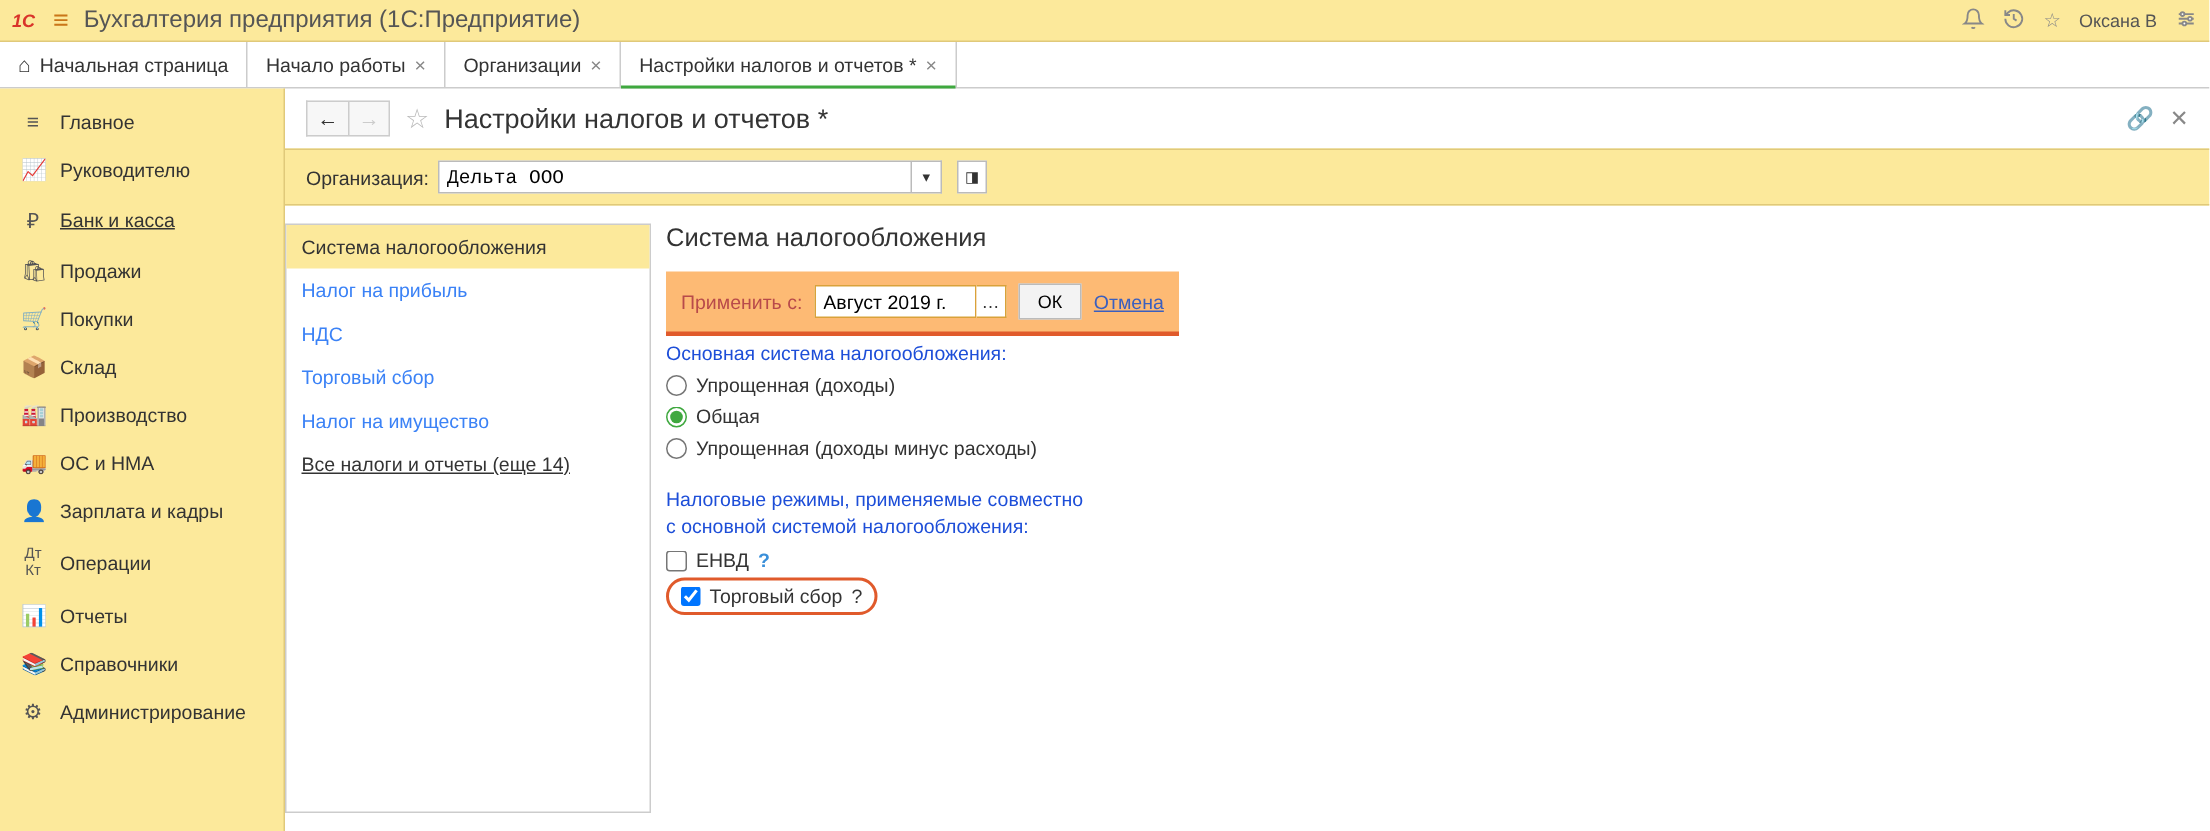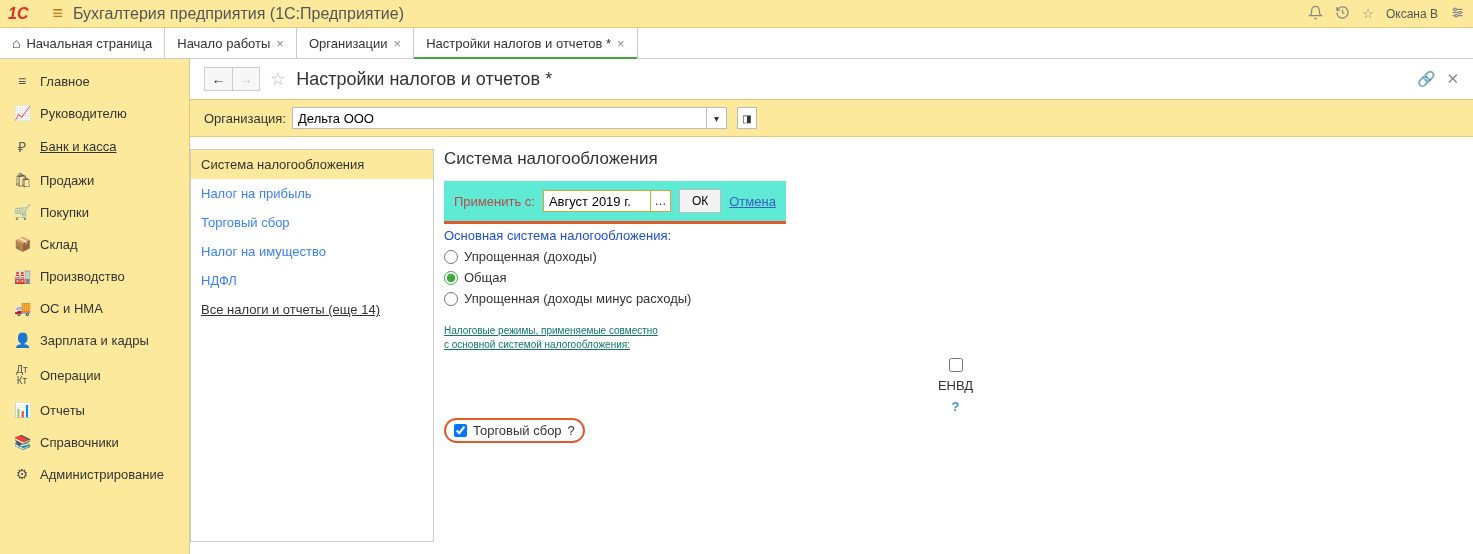--- a/index.html
+++ b/index.html
@@ -1,19 +1,19 @@
 <!DOCTYPE html>
 <html><head>
 <meta charset="utf-8">
 <style>
 * { box-sizing: border-box; margin: 0; padding: 0; font-family: Arial, sans-serif; }
 body { font-size: 13px; color: #333; background: #fff; width: 1473px; height: 554px; overflow: hidden; }
 
 .titlebar { height: 28px; background: #fce99b; display: flex; align-items: center; padding: 0 8px; border-bottom: 1px solid #e0c97a; }
-.titlebar .logo { color: #d9342a; font-weight: bold; font-size: 16px; margin-right: 24px; font-style: italic; text-align: center; }
+.titlebar .logo { color: #d9342a; font-weight: bold; font-size: 12px; margin-right: 12px; font-style: italic; text-align: center; }
 .titlebar .menu-icon { color: #c97618; font-size: 18px; margin-right: 10px; cursor: pointer; }
 .titlebar .title { color: #555; font-size: 16px; flex: 1; }
 .titlebar .right-icons { display: flex; align-items: center; gap: 12px; color: #888; }
 .titlebar .right-icons span { cursor: pointer; }
 .titlebar .user { font-size: 12px; color: #555; }
 
 .tabbar { height: 31px; background: #fff; display: flex; border-bottom: 1px solid #ccc; }
 .tabbar .tab { display: flex; align-items: center; padding: 0 12px; border-right: 1px solid #ccc; font-size: 13px; color: #333; cursor: pointer; position: relative; }
 .tabbar .tab.home { border-right: 1px solid #ccc; }
 .tabbar .tab .home-icon { margin-right: 6px; font-size: 14px; }
@@ -34,48 +34,48 @@
 .toolbar .navgrp { display: flex; }
 .toolbar .navbtn { width: 28px; height: 24px; border: 1px solid #ccc; display: flex; align-items: center; justify-content: center; cursor: pointer; background: #f7f7f7; font-size: 14px; }
 .toolbar .navbtn:first-child { border-right: none; }
 .toolbar .star { font-size: 18px; color: #bbb; cursor: pointer; }
 .toolbar .page-title { font-size: 18px; color: #333; flex: 1; }
 .toolbar .link-icon, .toolbar .close-icon { color: #888; font-size: 15px; cursor: pointer; }
 
 .orgbar { background: #fce99b; padding: 7px 14px; display: flex; align-items: center; gap: 6px; border-top: 1px solid #e0c97a; border-bottom: 1px solid #e0c97a; }
 .orgbar label { font-size: 13px; color: #333; }
 .orgbar .combo { display: flex; }
-.orgbar input { width: 415px; height: 22px; border: 1px solid #bbb; padding: 0 5px; font-size: 13px; }
+.orgbar input { width: 316px; height: 22px; border: 1px solid #bbb; padding: 0 5px; font-size: 13px; font-family: Liberation Mono, monospace; }
 .orgbar .dd, .orgbar .popout { width: 20px; height: 22px; border: 1px solid #bbb; border-left: none; background: #fff; display: flex; align-items: center; justify-content: center; font-size: 10px; cursor: pointer; }
 .orgbar .popout { margin-left: 4px; border-left: 1px solid #bbb; }
 
 .body-row { display: flex; flex: 1; padding: 12px 0; gap: 4px; }
 
 .navpanel { width: 244px; border: 1px solid #ccc; background: #fff; }
 .navpanel .nitem { padding: 7px 10px; font-size: 13px; color: #3b82f6; cursor: pointer; }
 .navpanel .nitem.selected { background: #fce99b; color: #333; }
 .navpanel .nitem.link { color: #333; text-decoration: underline; }
 
 .form { flex: 1; padding: 0 6px; }
 .form h2 { font-size: 17px; font-weight: normal; color: #333; margin-bottom: 12px; }
 
-.applybar { background: #5eead4; padding: 8px 10px; display: inline-flex; align-items: center; gap: 8px; border-bottom: 3px solid #e05a2b; }
+.applybar { background: #fdba74; padding: 8px 10px; display: inline-flex; align-items: center; gap: 8px; border-bottom: 3px solid #e05a2b; }
 .applybar label { color: #b84a4a; font-size: 13px; }
 .applybar .dategrp { display: flex; }
 .applybar input { width: 108px; height: 22px; border: 1px solid #d9a23a; padding: 0 5px; font-size: 13px; }
 .applybar .pick { width: 20px; height: 22px; border: 1px solid #d9a23a; border-left: none; background: #fff; display: flex; align-items: center; justify-content: center; font-size: 12px; cursor: pointer; }
 .applybar button { height: 24px; padding: 0 12px; border: 1px solid #bbb; background: #f3f3f3; font-size: 12px; cursor: pointer; }
 .applybar .cancel { color: #3a5fbf; text-decoration: underline; cursor: pointer; font-size: 13px; }
 
 .section-label { margin-top: 4px; font-size: 13px; color: #1d4ed8; }
 .radio-row { margin-top: 6px; display: flex; align-items: center; gap: 6px; font-size: 13px; }
 .radio-row input[type=radio] { width: 14px; height: 14px; accent-color: #3fa83f; }
 
-.modes-label { margin-top: 18px; font-size: 10px; color: #0f766e; line-height: 1.4; text-decoration: underline; }
-.check-row { margin-top: 6px; display: flex; align-items: center; gap: 6px; font-size: 13px; flex-direction: column; }
+.modes-label { margin-top: 18px; font-size: 13px; color: #1d4ed8; line-height: 1.4; }
+.check-row { margin-top: 6px; display: flex; align-items: center; gap: 6px; font-size: 13px; }
 .check-row input[type=checkbox] { width: 14px; height: 14px; accent-color: #3fa83f; }
 .check-row .help { color: #3a8fd9; cursor: pointer; font-weight: bold; }
 
 .highlight-ring { position: relative; display: inline-flex; align-items: center; gap: 6px; padding: 3px 8px; border: 2px solid #e05a2b; border-radius: 14px; margin-top: 4px; }
 </style>
 </head>
 <body>
 
 <div class="titlebar">
   <span class="logo">1C</span>
@@ -203,23 +203,23 @@
         <input type="text" value="Дельта ООО" style="">
         <div class="dd">▾</div>
       </div>
       <div class="popout">◨</div>
     </div>
 
     <div class="body-row">
       <div class="navpanel">
         <div class="nitem selected">Система налогообложения</div>
         <div class="nitem">Налог на прибыль</div>
+        <div class="nitem">НДС</div>
         <div class="nitem">Торговый сбор</div>
         <div class="nitem">Налог на имущество</div>
-        <div class="nitem">НДФЛ</div>
         <div class="nitem link">Все налоги и отчеты (еще 14)</div>
       </div>
 
       <div class="form">
         <h2>Система налогообложения</h2>
 
         <div class="applybar">
           <label>Применить с:</label>
           <div class="dategrp">
             <input type="text" value="Август 2019 г." style="">

